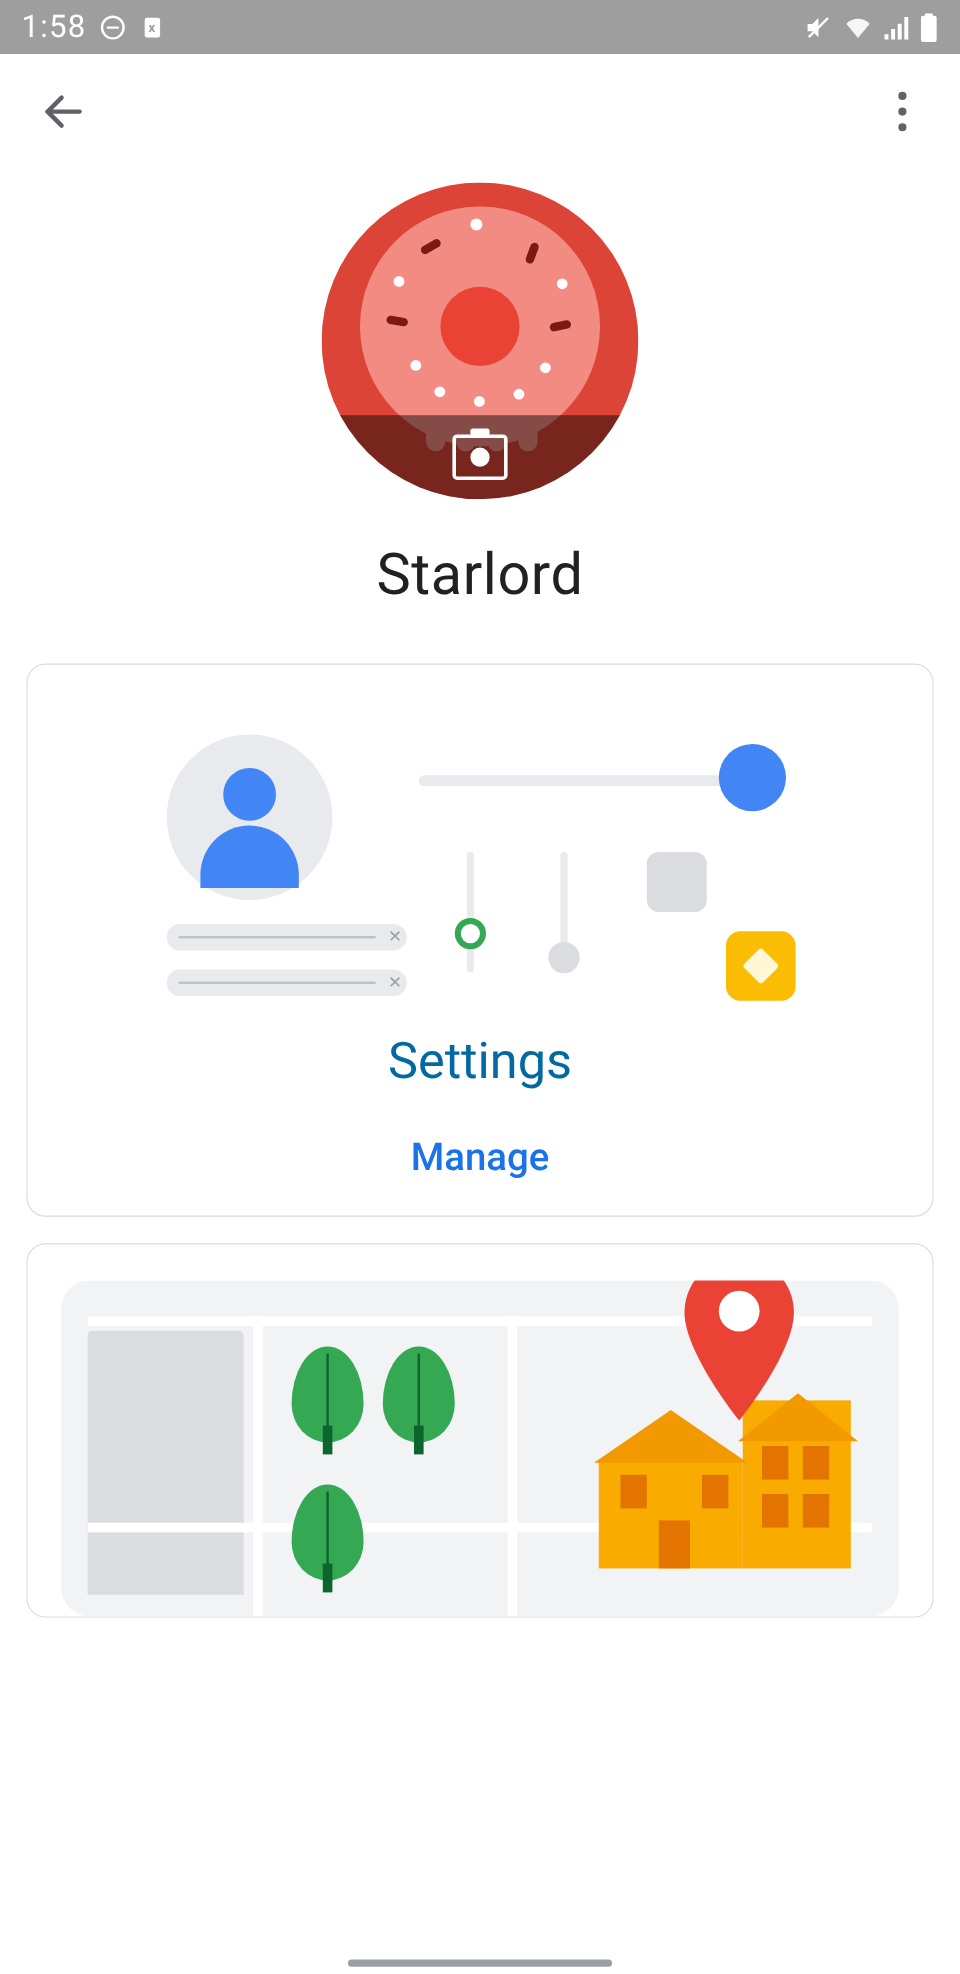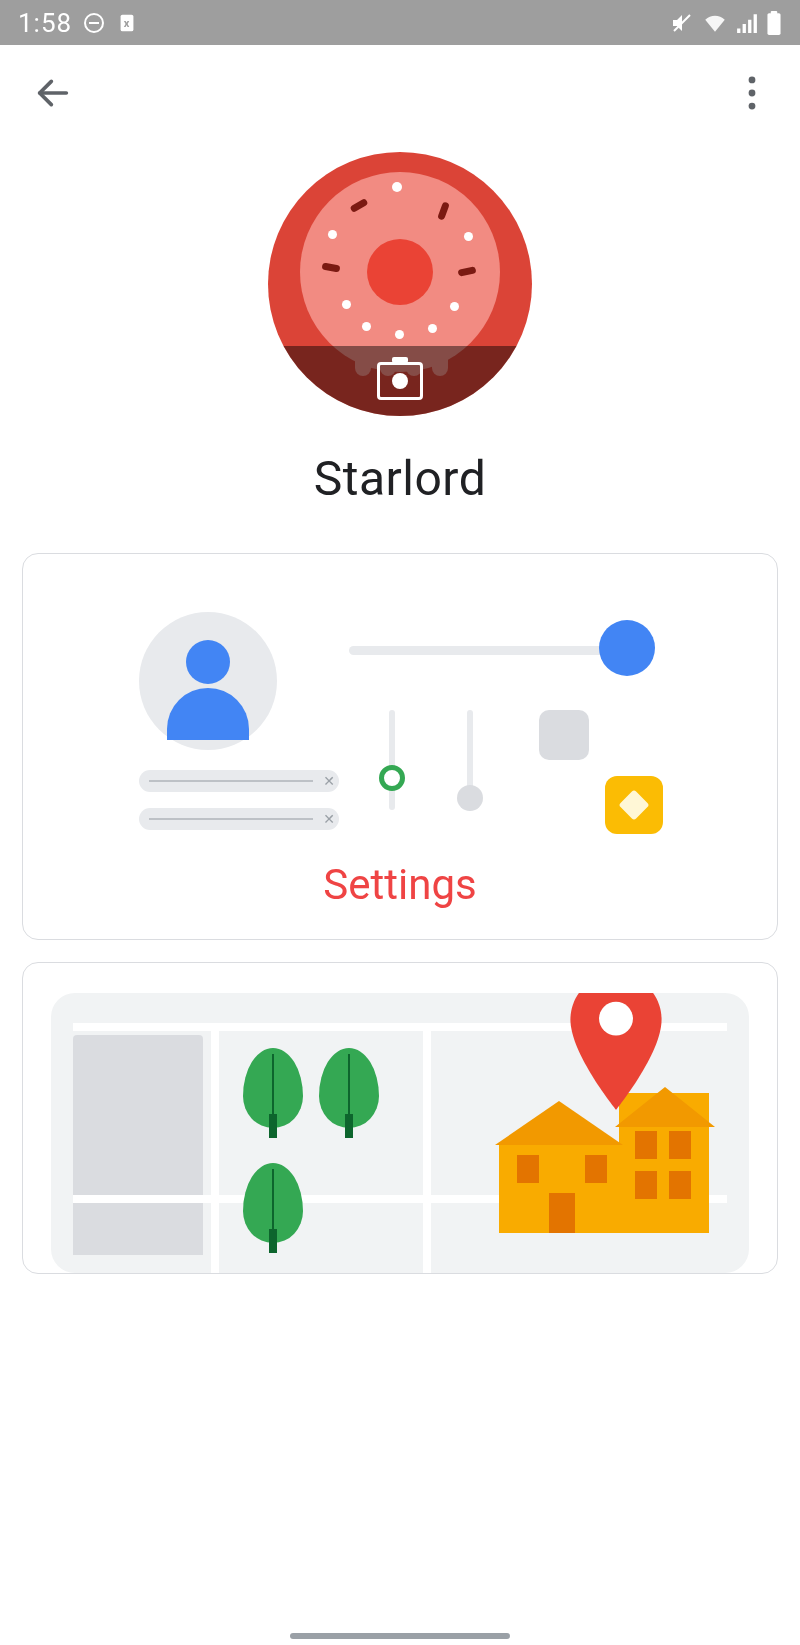--- a/index.html
+++ b/index.html
@@ -28,21 +28,21 @@
   .camera-box::before { content: ""; position: absolute; top: -8px; left: 50%; transform: translateX(-50%); width: 16px; height: 6px; background: #fff; border-radius: 2px; }
   .camera-box::after { content: ""; position: absolute; left: 50%; top: 50%; transform: translate(-50%,-50%); width: 16px; height: 16px; border-radius: 50%; background: #fff; }
   .drip { position: absolute; background: #f28b82; border-radius: 0 0 20px 20px; bottom: -4px; }
 
   .profile-name { font-size: 48px; color: #202124; margin-top: 34px; font-weight: 400; letter-spacing: .5px; }
 
   
   .cards { padding: 0 22px; margin-top: 46px; }
   .card { border: 1px solid #dadce0; border-radius: 16px; padding: 36px 36px 30px 36px; background: #fff; margin-bottom: 22px; }
   .card-illus { height: 250px; position: relative; margin-bottom: 20px; }
-  .card-title { text-align: center; font-size: 42px; color: #ef4444; font-weight: 400; margin-top: 10px; }
+  .card-title { text-align: center; font-size: 42px; color: #0369a1; font-weight: 400; margin-top: 10px; }
   .card-desc { text-align: center; font-size: 30px; color: #5f6368; line-height: 1.35; margin-top: 12px; padding: 0 6px; }
   .card-action { text-align: center; font-size: 32px; color: #1a73e8; font-weight: 500; margin-top: 36px; cursor: pointer; }
 
   
   .il-avatar-circle { position: absolute; left: 80px; top: 22px; width: 138px; height: 138px; background: #e8eaed; border-radius: 50%; }
   .il-person-head { position: absolute; left: 127px; top: 50px; width: 44px; height: 44px; background: #4285f4; border-radius: 50%; }
   .il-person-body { position: absolute; left: 108px; top: 98px; width: 82px; height: 52px; background: #4285f4; border-radius: 50px 50px 0 0; }
   .il-track { position: absolute; top: 56px; left: 290px; width: 280px; height: 9px; background: #e8eaed; border-radius: 5px; }
   .il-knob-big { position: absolute; top: 30px; left: 540px; width: 56px; height: 56px; background: #4285f4; border-radius: 50%; }
   .il-vslider1 { position: absolute; left: 330px; top: 120px; width: 6px; height: 100px; background: #e8eaed; border-radius: 3px; }
@@ -190,20 +190,21 @@
       <div class="il-vslider1"></div>
       <div class="il-vslider1-knob"></div>
       <div class="il-vslider2"></div>
       <div class="il-vslider2-knob"></div>
       <div class="il-square"></div>
       <div class="il-diamond"></div>
       <div class="pill pill1"></div>
       <div class="pill pill2"></div>
     </div>
     <div class="card-title">Settings</div>
+    <div class="card-action">Manage</div>
   </div>
 
   <div class="card2">
     <div class="loc-illus">
       <div class="map-base"></div>
       <div class="map-block"></div>
       <div class="road-h"></div>
       <div class="road-h2"></div>
       <div class="road-v"></div>
       <div class="road-v2"></div>

